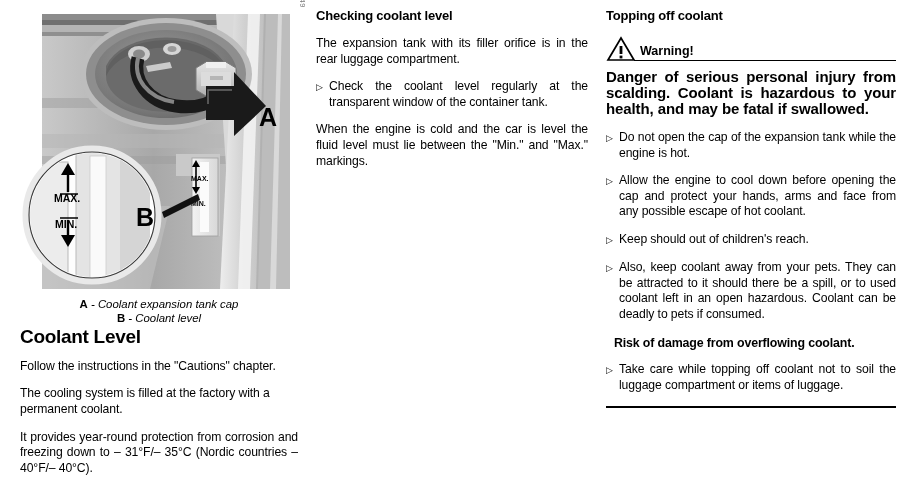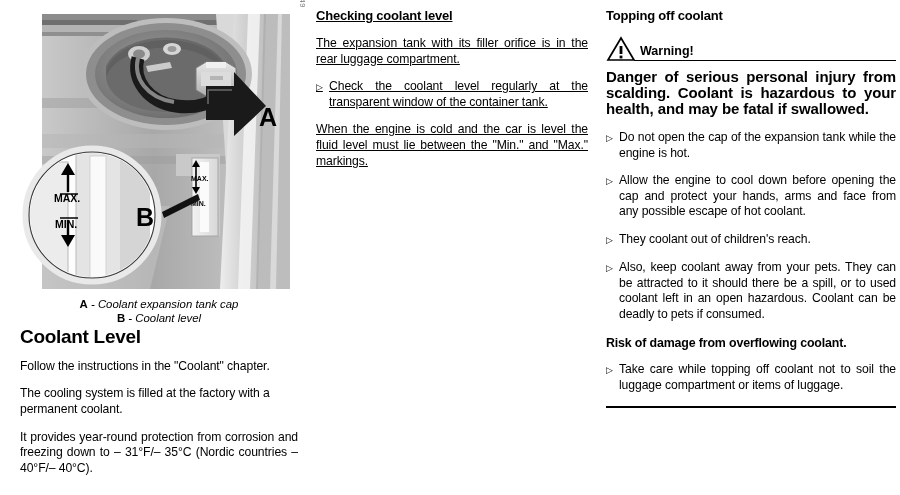--- a/index.html
+++ b/index.html
@@ -22,21 +22,21 @@
     display: flex;
     box-sizing: border-box;
   }
 
   
   .col {
     box-sizing: border-box;
     position: relative;
   }
   .col-left  { width: 312px; padding: 6px 14px 0 20px; }
-  .col-mid   { width: 290px; padding: 8px 14px 8px 4px; text-decoration: underline; }
+  .col-mid   { width: 290px; padding: 8px 14px 8px 4px; }
   .col-right { width: 298px; padding: 8px 4px 0 4px; }
 
   
   h2.section-title {
     font-size: 13px;
     font-weight: bold;
     margin: 0 0 13px 0;
     letter-spacing: -0.2px;
   }
   h1.big-title {
@@ -117,21 +117,21 @@
     font-size: 15px;
     line-height: 16px;
     font-weight: bold;
     text-align: justify;
     margin: 0 0 13px 0;
     letter-spacing: -0.1px;
   }
   p.subhead-bold {
     font-size: 12.4px;
     font-weight: bold;
-    margin: 14px 0 12px 0;
+    margin: 14px 0 12px 8px;
     letter-spacing: -0.15px;
   }
   .bottom-rule {
     border-bottom: 2.2px solid #000;
     margin-top: 12px;
   }
 
   
   .figure {
     position: relative;
@@ -277,21 +277,21 @@
       <div class="caption-row">
         <span class="cap-key">A</span><span class="cap-val"> - </span><span class="cap-val">Coolant expansion tank cap</span>
       </div>
       <div class="caption-row">
         <span class="cap-key">B</span><span class="cap-val"> - </span><span class="cap-val">Coolant level</span>
       </div>
     </div>
 
     <h1 class="big-title">Coolant Level</h1>
 
-    <p class="body nojust">Follow the instructions in the "Coolant" chapter.</p>
+    <p class="body nojust">Follow the instructions in the "Cautions" chapter.</p>
 
     <p class="body nojust">The cooling system is filled at the factory with a permanent coolant.</p>
 
     <p class="body last">It provides year-round protection from corrosion and freezing down to – 31°F/– 35°C (Nordic countries – 40°F/– 40°C).</p>
   </div>
 
   <div class="col col-mid">
     <h2 class="section-title">Checking coolant level</h2>
 
     <p class="body">The expansion tank with its filler orifice is in the rear luggage compartment.</p>
@@ -326,21 +326,21 @@
       <span class="btext">Do not open the cap of the expansion tank while the engine is hot.</span>
     </div>
 
     <div class="bullet">
       <span class="mark">▷</span>
       <span class="btext">Allow the engine to cool down before opening the cap and protect your hands, arms and face from any possible escape of hot coolant.</span>
     </div>
 
     <div class="bullet">
       <span class="mark">▷</span>
-      <span class="btext">They coolant out of children's reach.</span>
+      <span class="btext">Keep should out of children's reach.</span>
     </div>
 
     <div class="bullet">
       <span class="mark">▷</span>
       <span class="btext">Also, keep coolant away from your pets. They can be attracted to it should there be a spill, or to used coolant left in an open hazardous. Coolant can be deadly to pets if consumed.</span>
     </div>
 
     <p class="subhead-bold">Risk of damage from overflowing coolant.</p>
 
     <div class="bullet lastb">

